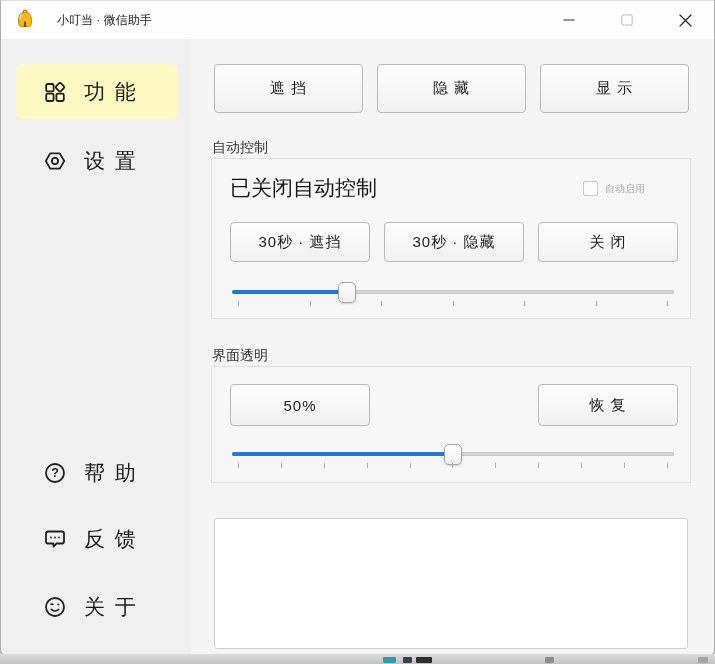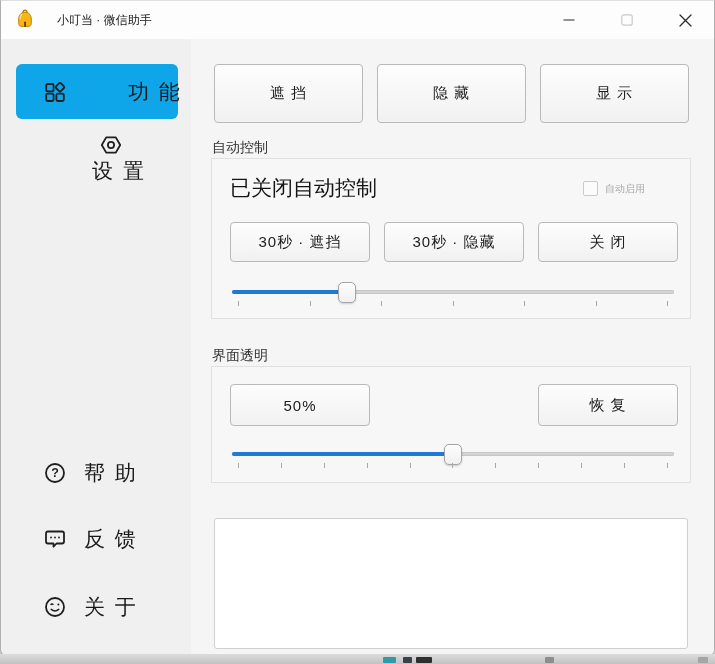--- a/index.html
+++ b/index.html
@@ -22,30 +22,30 @@
   .win-controls { position:absolute; right:0; top:0; height:38px; display:flex; }
   .winbtn { width:58px; height:38px; border:none; background:transparent; display:flex;
     align-items:center; justify-content:center; cursor:pointer; }
   .winbtn svg { display:block; }
 
   
   .sidebar { position:absolute; left:1px; top:38px; width:189px; height:618px;
     background:#f0f0f0; border-radius:0 0 0 8px; }
   .nav-item { position:absolute; left:14px; width:162px; height:55px; display:flex;
     align-items:center; padding-left:27px; border-radius:6px; cursor:pointer; }
-  .nav-item.selected { background:#0ea5e9;gap:44px; }
+  .nav-item.selected { background:#fef9c3; }
   .nav-icon { width:24px; height:24px; display:inline-flex; flex:0 0 auto; }
   .nav-label { margin-left:17px; font-size:21px; color:#191919; letter-spacing:2px; white-space:nowrap; }
-  .pos-features { top:25px; } .pos-settings { top:94px;flex-direction:column; }
+  .pos-features { top:25px; } .pos-settings { top:94px; }
   .pos-help { top:406px; } .pos-feedback { top:472px; } .pos-about { top:540px; }
 
   
   .main { position:absolute; left:190px; top:38px; width:524px; height:618px; background:#f5f5f5; }
 
-  .btn { position:absolute; height:59px; width:149px; background:linear-gradient(#fdfdfd,#f1f1f1);
+  .btn { position:absolute; height:49px; width:149px; background:linear-gradient(#fdfdfd,#f1f1f1);
     border:1px solid #b9b9b9; border-radius:4px; font-size:15px; color:#1c1c1c;
     letter-spacing:1px; cursor:pointer; font-family:inherit; }
 
   .q1 { left:23px; top:25px; } .q2 { left:186px; top:25px; } .q3 { left:349px; top:25px; }
 
   .section-label { position:absolute; left:21px; font-size:14px; color:#333; }
   .lbl-auto { top:100px; } .lbl-trans { top:308px; }
 
   .group { position:absolute; left:20px; width:480px; background:#f7f7f7;
     border:1px solid #e1e1e1; border-radius:0; }

